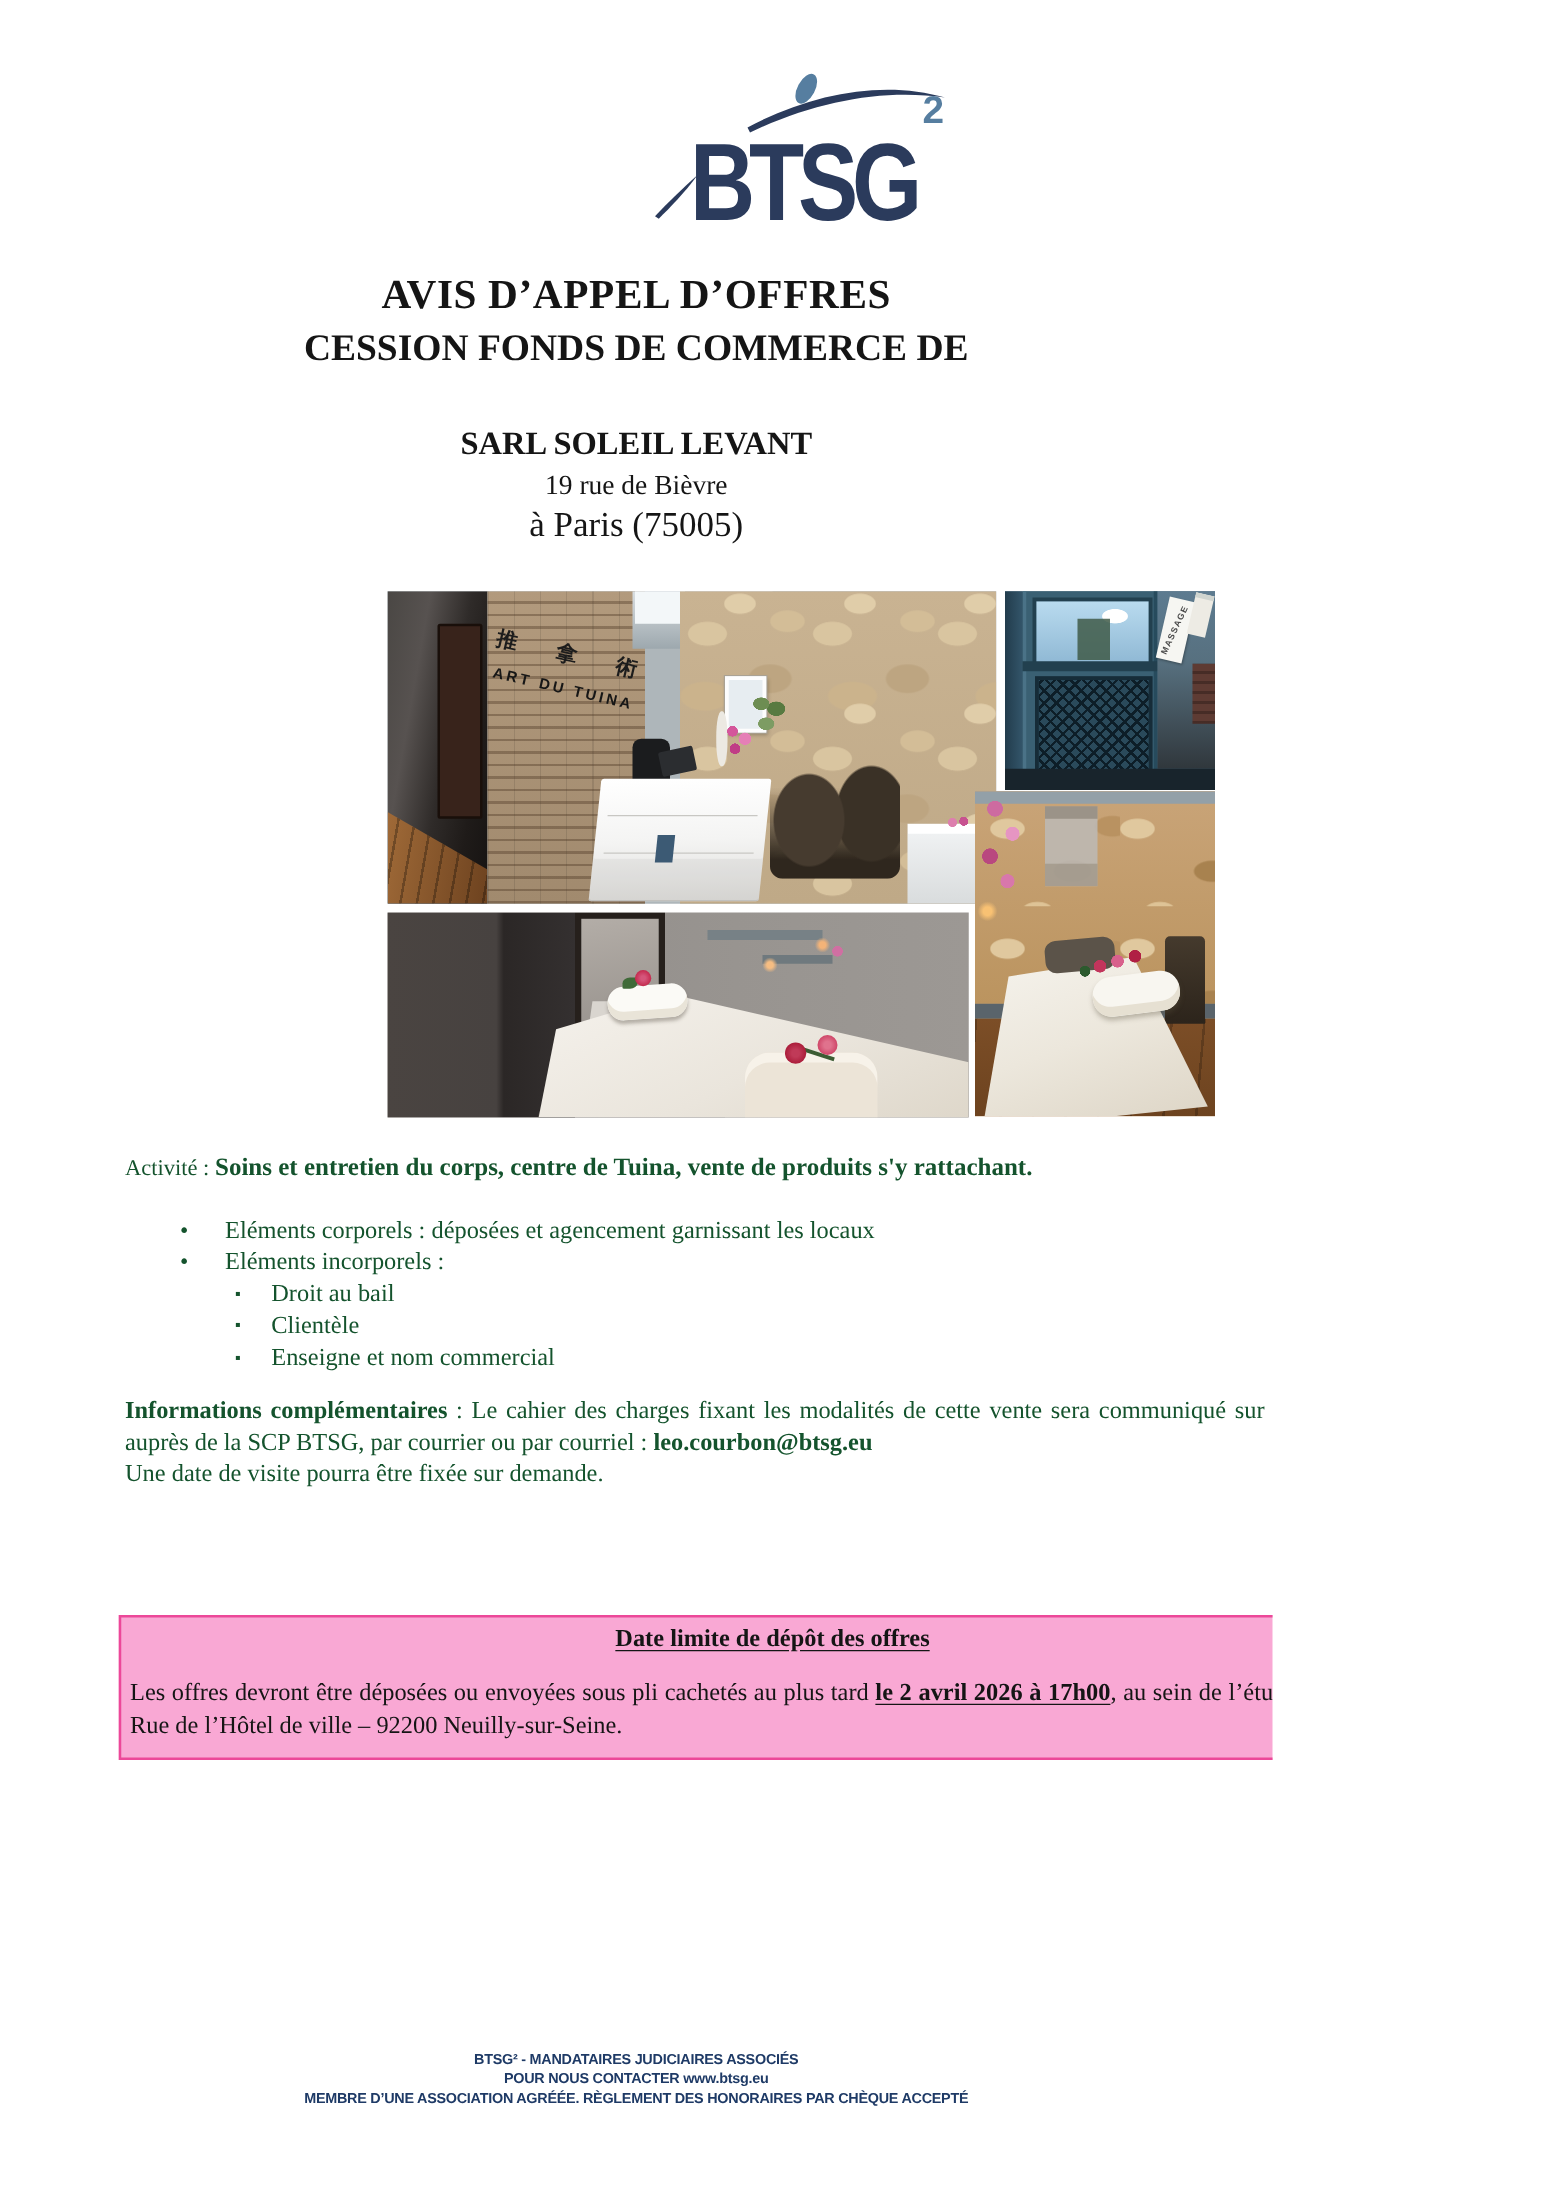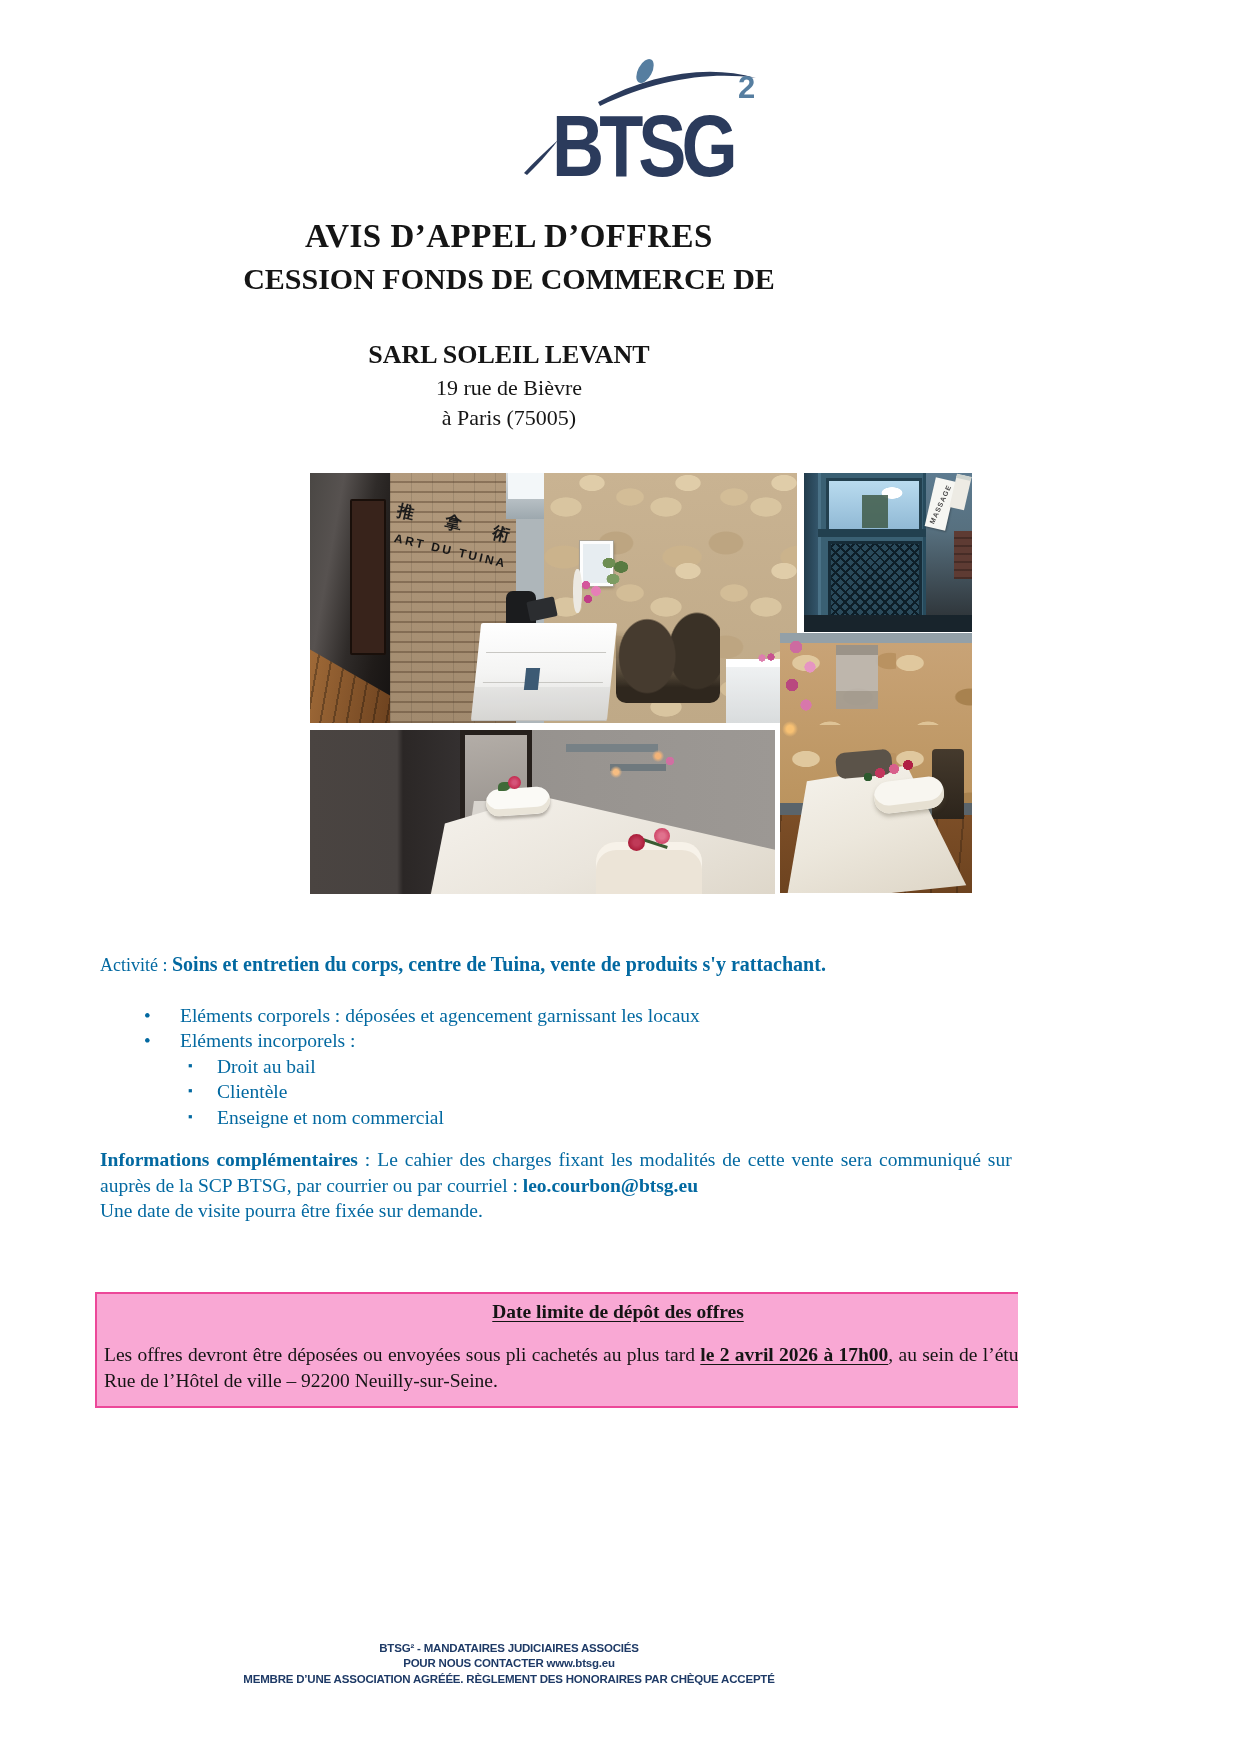--- a/index.html
+++ b/index.html
@@ -14,21 +14,21 @@
              letter-spacing:-6px;transform:scaleX(0.82);transform-origin:left bottom;}
   .logo-sup{position:absolute;left:214px;top:20px;font-family:"Liberation Sans",sans-serif;
             font-weight:bold;font-size:31px;color:#567ea0;}
 
   
   .ctr{position:absolute;left:0;width:100%;text-align:center;font-family:Liberation Serif, serif;}
   .title1{top:218px;font-size:33px;font-weight:bold;letter-spacing:0.5px;}
   .title2{top:262px;font-size:30px;font-weight:bold;}
   .subj  {top:340px;font-size:26px;font-weight:bold;}
   .addr1 {top:375px;font-size:22px;}
-  .addr2 {top:405px;font-size:22px;}
+  .addr2 {top:405px;font-size:28px;}
 
   
   .collage{position:absolute;left:310px;top:473px;width:662px;height:421px;}
   .photo{position:absolute;overflow:hidden;}
   .abs{position:absolute;}
 
   .ph1{left:0;top:0;width:487px;height:250px;background:#aeb6ba;z-index:1;}
   .ph1-corridor{left:0;top:0;width:80px;height:250px;
     background:linear-gradient(100deg,#4a4744 0%,#575250 28%,#2f2b29 55%,#1f1b19 78%,#161312 100%);}
   .ph1-floor{left:0;bottom:0;width:80px;height:98px;
@@ -159,21 +159,21 @@
     transform:rotate(-4deg);box-shadow:0 3px 3px rgba(70,60,50,.35), inset 0 -7px 0 #e9e4d8;}
   .ph4-leaf{left:188px;top:52px;width:12px;height:9px;background:#3f6a38;border-radius:50% 10% 50% 10%;}
   .ph4-rose{left:198px;top:46px;width:13px;height:13px;background:radial-gradient(#d5557a 20%,#c42a4e 70%);border-radius:50%;}
   .ph4-corner{left:286px;top:112px;width:106px;height:52px;background:#ece4d7;border-radius:20px 20px 0 0;
     box-shadow:inset 0 8px 0 #f7f2e9;}
   .ph4-rose2{left:318px;top:104px;width:17px;height:17px;background:radial-gradient(#c03a58 25%,#ab1d3a 70%);border-radius:50%;}
   .ph4-rose3{left:344px;top:98px;width:16px;height:16px;background:radial-gradient(#e0728d 25%,#cf4668 70%);border-radius:50%;}
   .ph4-stem{left:332px;top:112px;width:26px;height:3px;background:#3c5c33;transform:rotate(18deg);}
 
   
-  .texts{position:absolute;left:100px;top:922px;width:1048px;font-size:19.5px;line-height:25.5px;color:#0369a1;margin-top:30px;}
+  .texts{position:absolute;left:100px;top:922px;width:1048px;font-size:19.5px;line-height:25.5px;color:#14532d;}
   .b{font-weight:bold;}
   .lbl-sm{font-size:18px;}
   .act-b{font-weight:bold;font-size:20px;}
   .p-act{margin:0 0 24px 0;}
   .p-loc{margin:0 0 22px 0;}
   .p-peri{margin:0;}
   .li1{position:relative;padding-left:80px;}
   .li1::before{content:"\2022";position:absolute;left:44px;top:0;font-size:19px;}
   .li2{position:relative;padding-left:117px;}
   .li2::before{content:"\25AA";position:absolute;left:88px;top:-1px;font-size:13px;}

